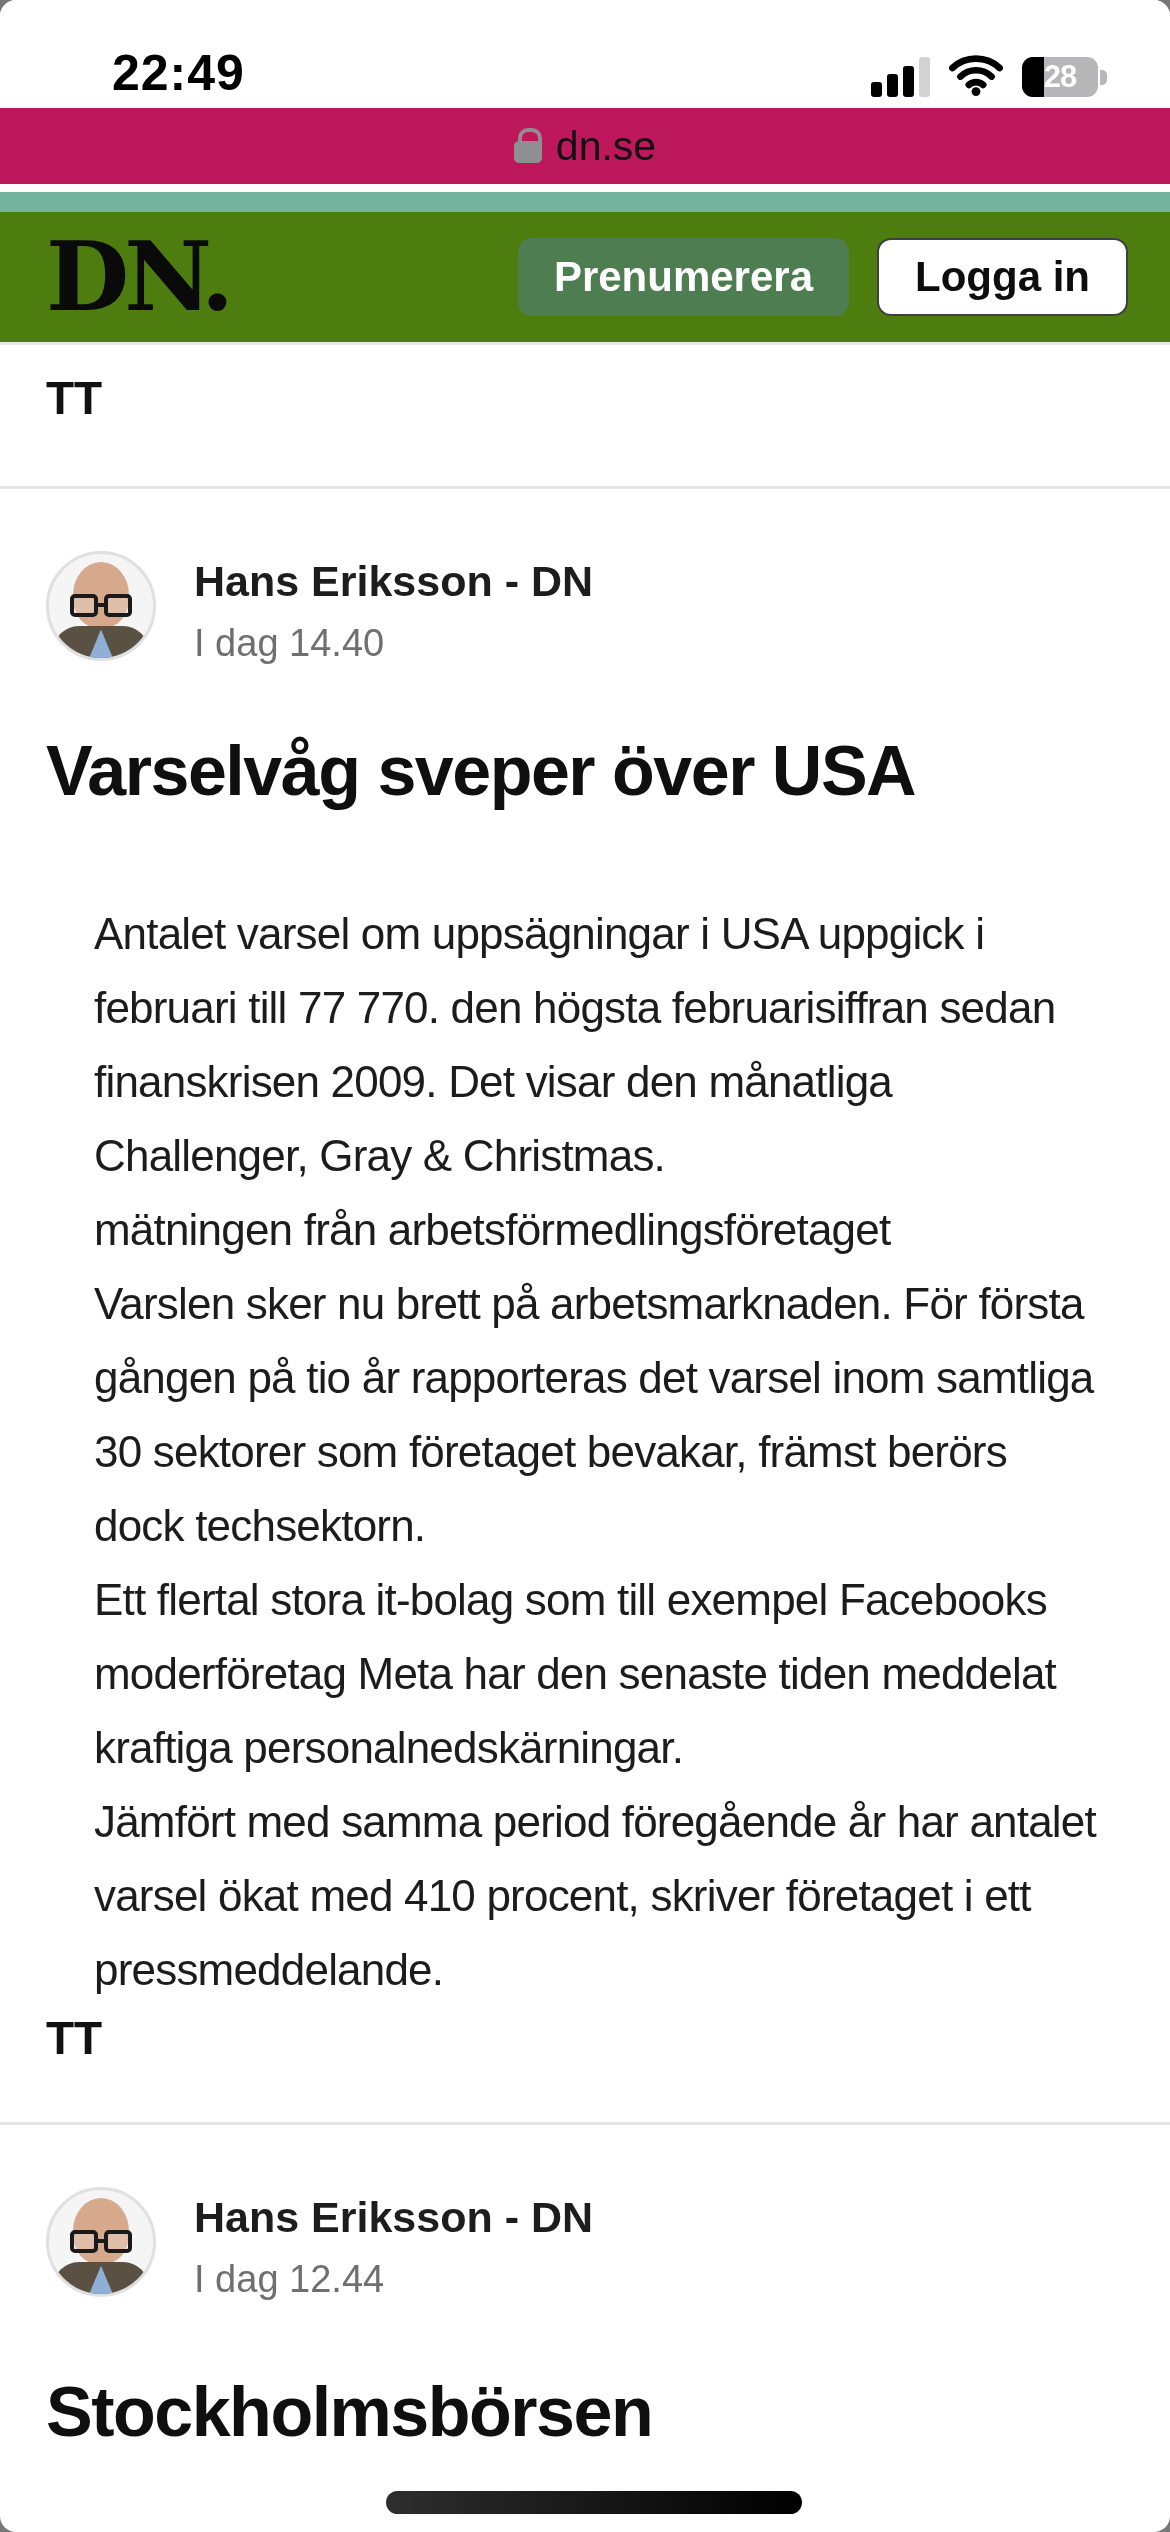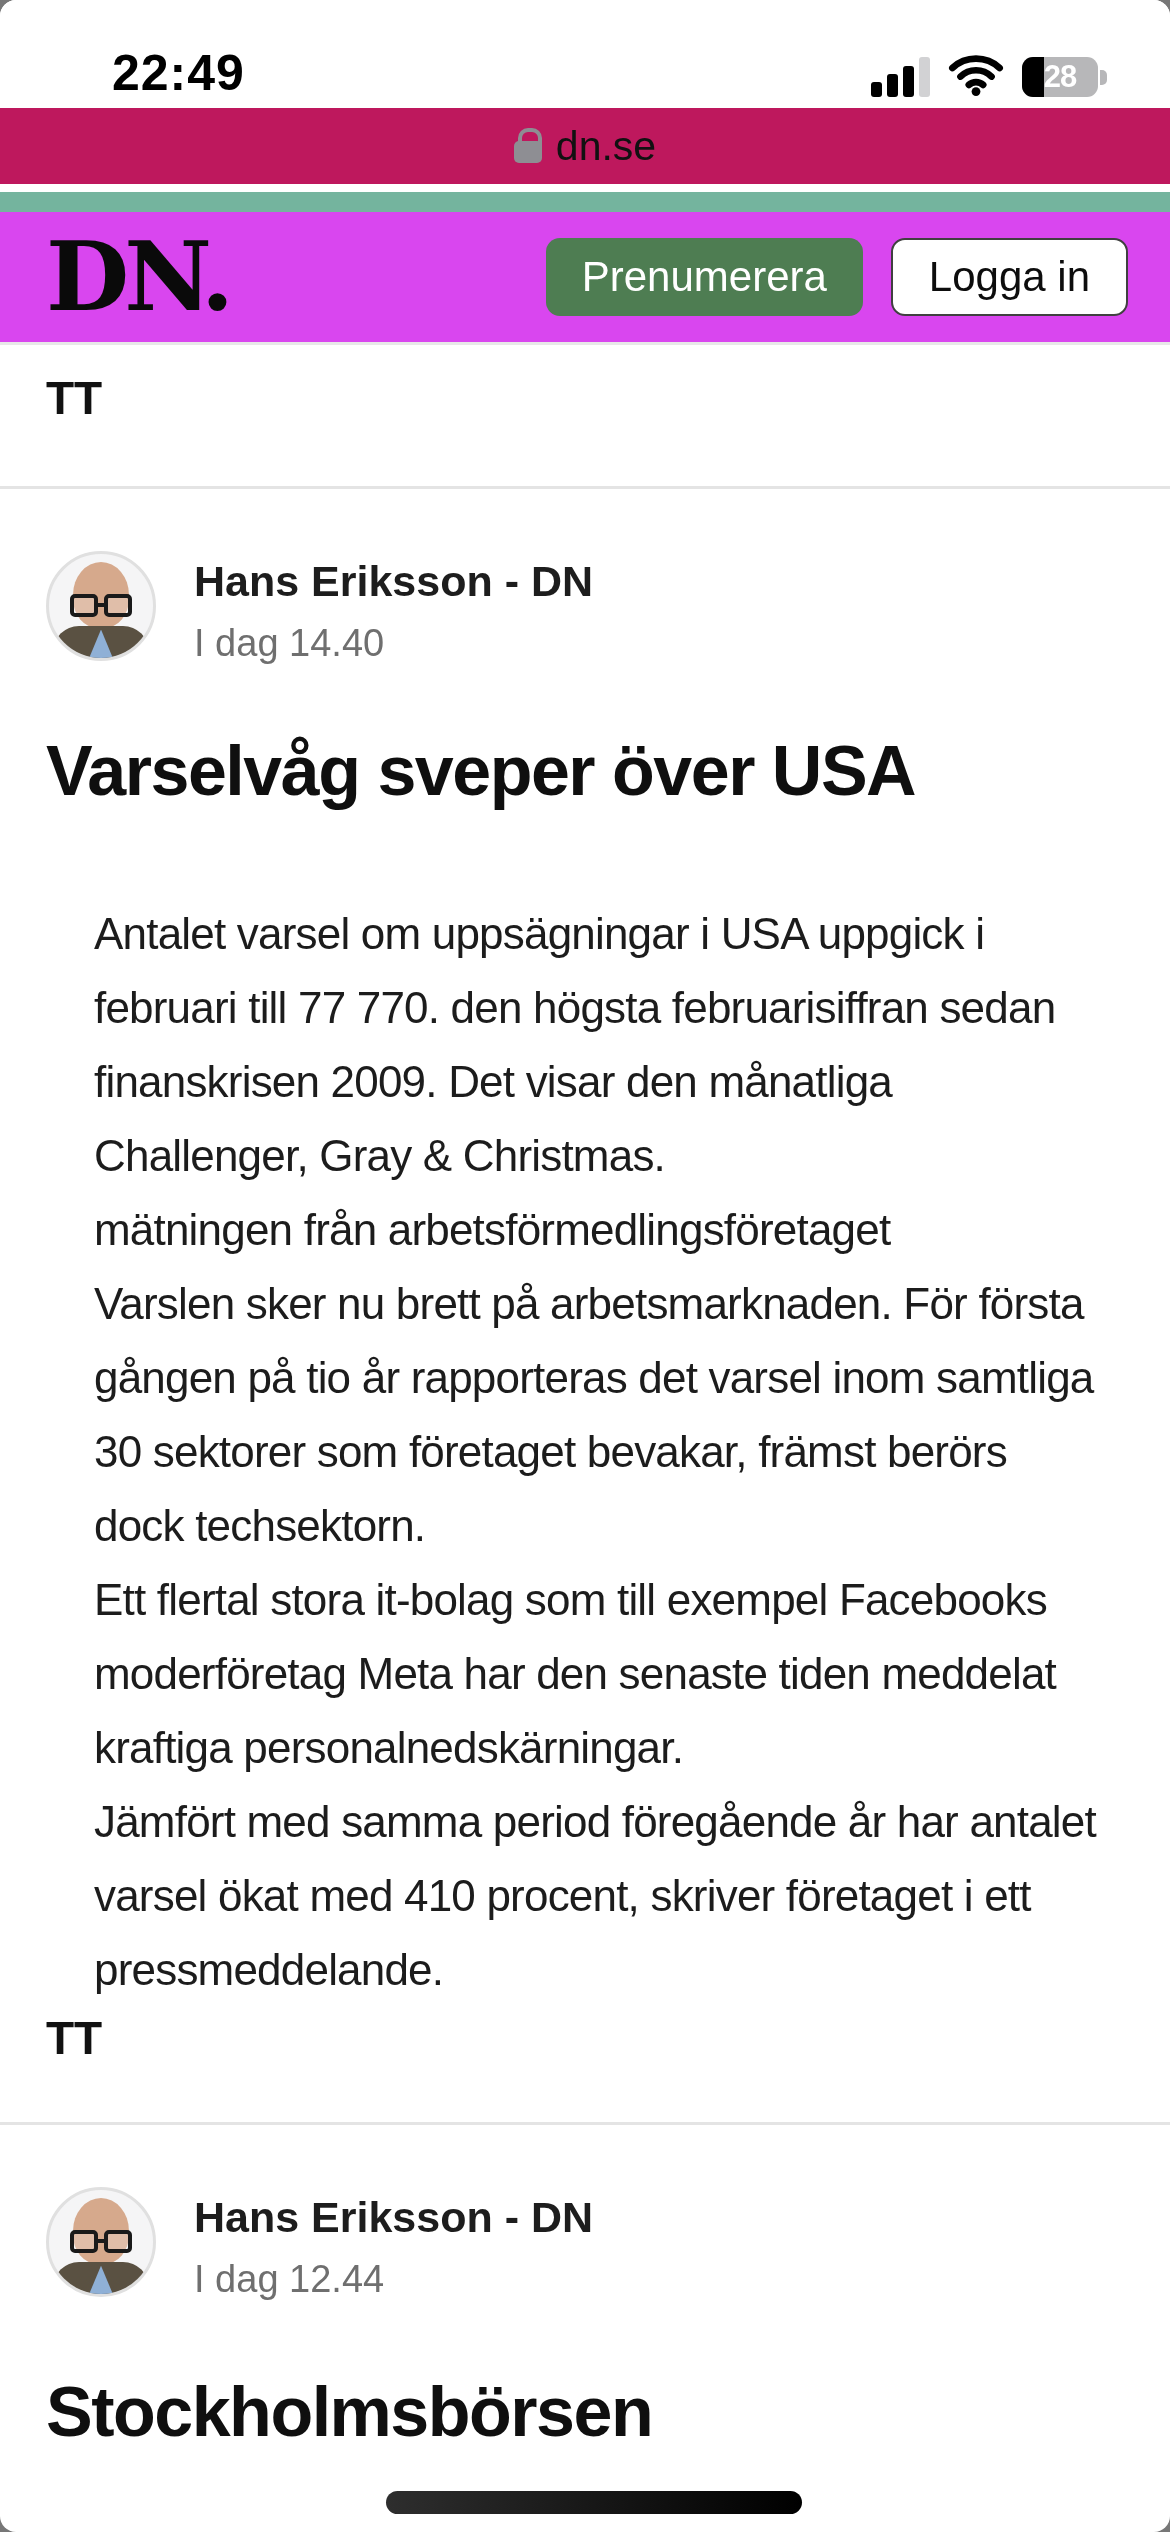--- a/index.html
+++ b/index.html
@@ -23,27 +23,27 @@
   .batt-nub{position:absolute;right:-9px;top:13px;width:7px;height:15px;background:#b7b7b9;border-radius:0 5px 5px 0;}
   
   .urlrow{position:absolute;top:108px;left:0;width:100%;height:76px;
     display:flex;align-items:center;justify-content:center;gap:14px;background:#be185d;}
   .lock{position:relative;width:28px;height:22px;background:#8e8e93;border-radius:5px;margin-top:12px;}
   .lock::before{content:'';position:absolute;top:-13px;left:4px;width:16px;height:14px;
     border:4px solid #8e8e93;border-bottom:none;border-radius:10px 10px 0 0;}
   .domain{font-size:41px;color:#111;}
   
   .greenbar{position:absolute;top:192px;left:0;width:100%;height:20px;}
-  .header{position:absolute;top:212px;left:0;width:100%;height:133px;background:#d946ef;
+  .header{position:absolute;top:212px;left:0;width:100%;height:133px;background:#4d7c0f;
     display:flex;align-items:center;justify-content:space-between;
     padding:0 42px 0 46px;box-sizing:border-box;border-bottom:3px solid #e8e8e8;}
   .logo{font-family:"DejaVu Serif",serif;font-weight:700;font-size:96px;letter-spacing:-5px;color:#0a0a0a;line-height:1;}
   .hbtns{display:flex;gap:28px;}
   .btn{height:78px;border-radius:14px;display:flex;align-items:center;justify-content:center;
-    padding:0 36px;font-size:42px;font-weight:400;box-sizing:border-box;cursor:pointer;}
+    padding:0 36px;font-size:42px;font-weight:700;box-sizing:border-box;cursor:pointer;}
   .btn-sub{color:#fff;border:none;}
   .btn-login{background:#fff;color:#0d0d0d;border:2px solid #404040;}
   
   .main{position:absolute;top:345px;left:0;width:100%;padding:0 46px;box-sizing:border-box;z-index:1;}
   .sig{font-size:46px;font-weight:800;color:#111;margin-top:28px;line-height:1.1;}
   .divider{height:3px;background:#e4e4e4;margin:62px -46px 0;}
   .byline{display:flex;gap:38px;margin-top:62px;align-items:flex-start;}
   .avatar{position:relative;width:104px;height:104px;border-radius:50%;border:3px solid #e0e0e0;
     overflow:hidden;background:#f5f5f6;flex:none;}
   .head{position:absolute;top:8px;left:50%;transform:translateX(-50%);width:56px;height:66px;

